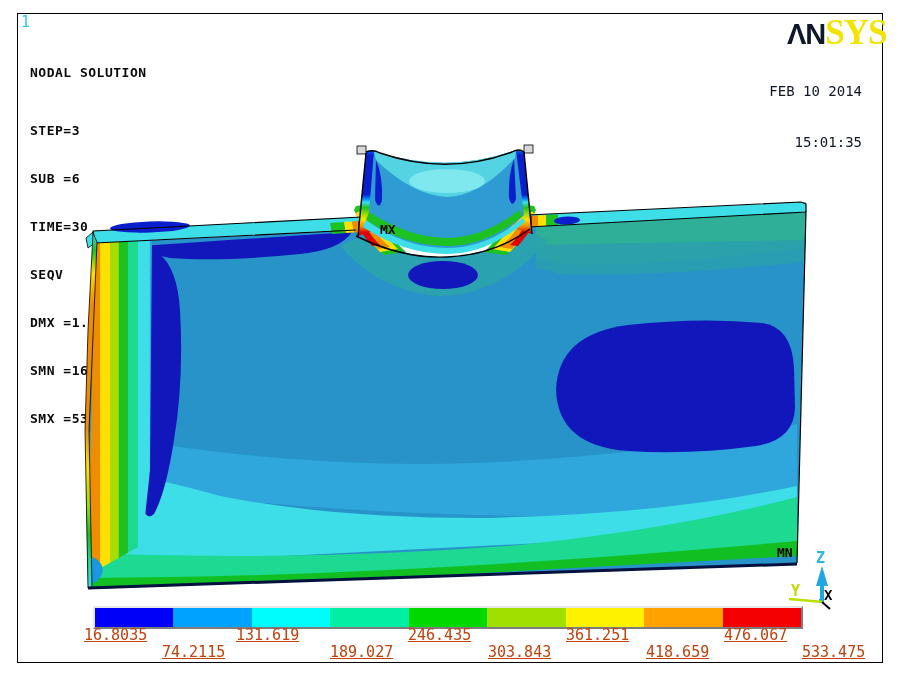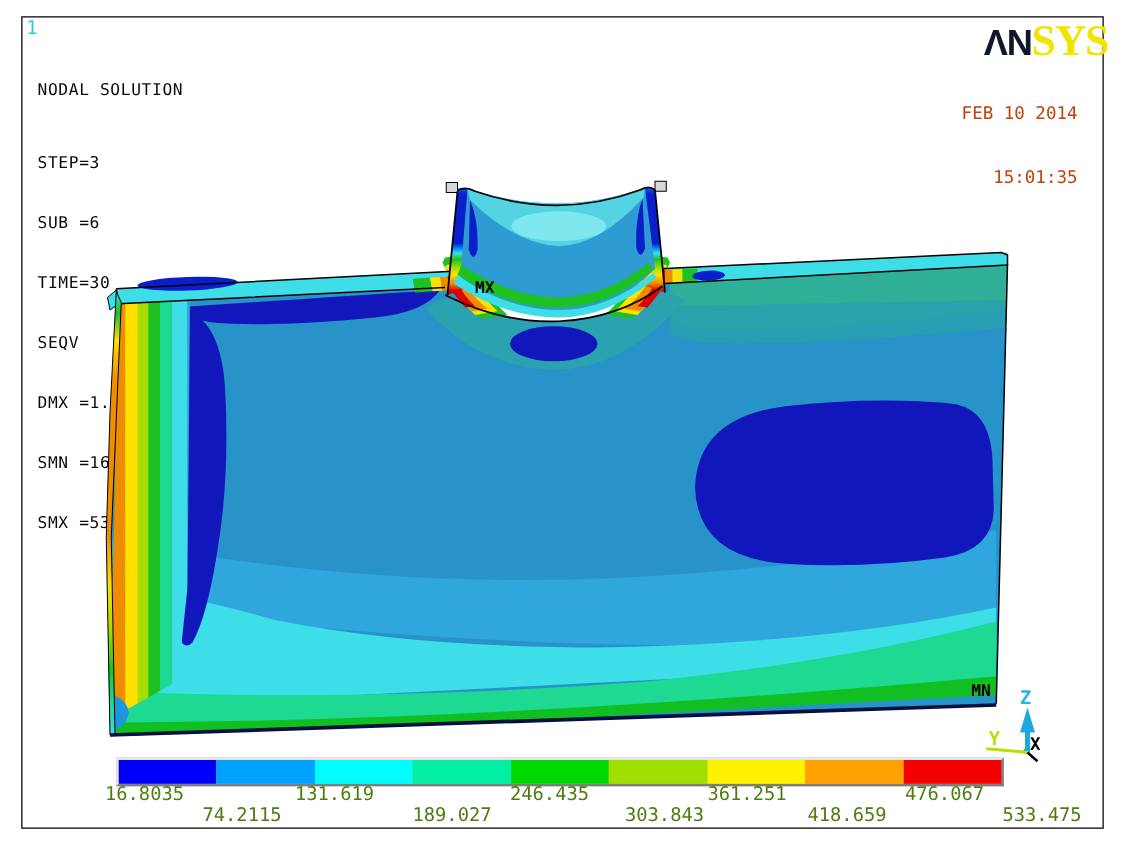--- a/index.html
+++ b/index.html
@@ -2,40 +2,40 @@
 <html><head>
 <meta charset="utf-8">
 <style>
   html,body{margin:0;padding:0;}
   body{width:900px;height:682px;position:relative;background:#ffffff;overflow:hidden;
        font-family:"DejaVu Sans Mono", monospace;}
   .frame{position:absolute;left:17px;top:13px;width:864px;height:648px;
          border:1.5px solid #000;}
   .plot-number{position:absolute;left:21px;top:13px;color:#2fc8f0;font-size:15px;}
   .info-block{position:absolute;left:30px;top:33px;font-size:13px;color:#0a0a0a;
-              letter-spacing:0.5px;line-height:16px;white-space:pre;}
+              letter-spacing:0.5px;line-height:16px;white-space:pre;font-weight:bold;}
   .info-block div:first-child{margin-bottom:10px;}
   .logo{position:absolute;left:787px;top:13px;white-space:nowrap;}
   .logo .an{font-family:"Liberation Sans",sans-serif;font-weight:900;font-size:29px;
             color:#0f172a;letter-spacing:-1px;}
   .logo .sys{font-family:"Liberation Serif",serif;font-weight:700;font-size:35px;
              color:#f2e400;letter-spacing:-1px;}
   .datetime{position:absolute;right:38px;top:49px;text-align:right;font-size:14px;
-            color:#c2410c;line-height:17px;white-space:pre;margin-left:16px;}
+            color:#0f172a;line-height:17px;white-space:pre;margin-left:16px;}
   svg.model{position:absolute;left:0;top:0;}
   
   .legend-bar{position:absolute;left:93px;top:606px;width:706px;height:19px;
               background:#b4b4b4;border-top:2px solid #e6e6e6;border-left:2px solid #e6e6e6;
               border-right:2px solid #7d7d7d;border-bottom:2px solid #7d7d7d;
               display:flex;}
   .legend-bar .seg{flex:1 1 0;height:100%;}
-  .legend-label{position:absolute;font-size:15px;color:#4d7c0f;white-space:nowrap;}
+  .legend-label{position:absolute;font-size:15px;color:#c2410c;white-space:nowrap;text-decoration:underline;}
   .r1{top:626px;} .r2{top:643px;}
   .l0{left:84px;} .l1{left:236px;} .l2{left:408px;} .l3{left:566px;} .l4{left:724px;}
-  .m0{left:162px;} .m1{left:330px;text-align:center;} .m2{left:488px;margin-left:12px;} .m3{left:646px;} .m4{left:802px;}
+  .m0{left:162px;} .m1{left:330px;text-align:center;} .m2{left:488px;} .m3{left:646px;} .m4{left:802px;}
 </style>
 </head>
 <body>
 
 <div class="frame"></div>
 
 <div class="plot-number">1</div>
 
 <div class="info-block">
   <div>NODAL SOLUTION</div>

